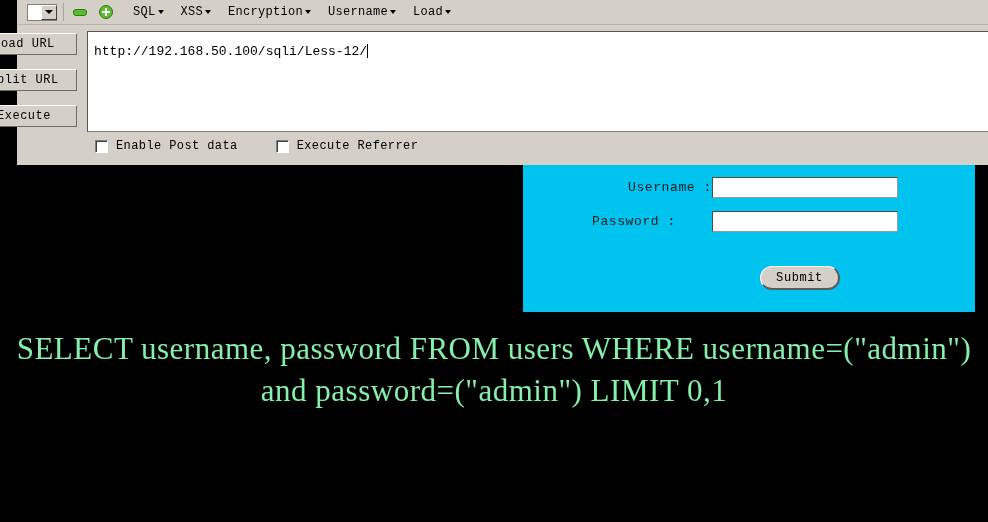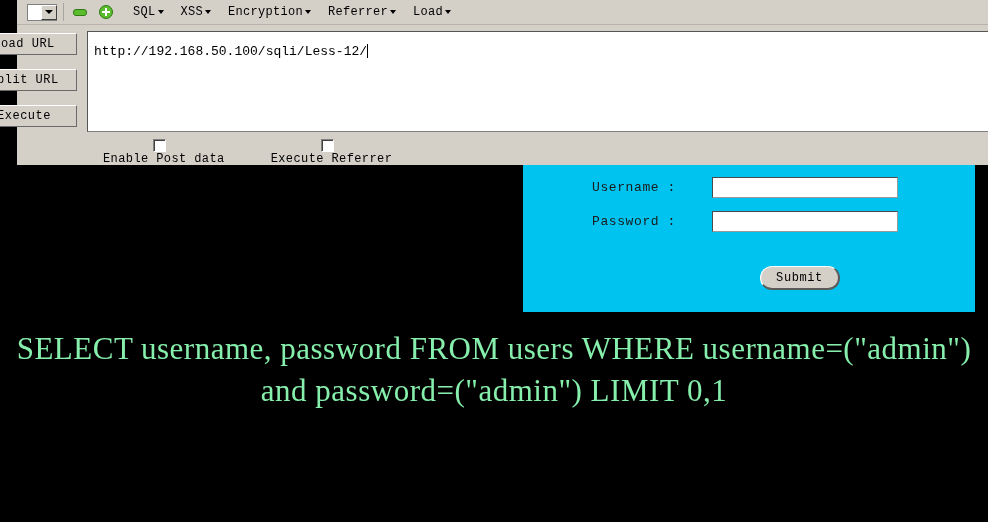--- a/index.html
+++ b/index.html
@@ -169,21 +169,21 @@
     vertical-align: -3px;
   }
 
   
   #check-row {
     position: absolute;
     left: 78px; top: 139px;
     display: flex;
     align-items: center;
   }
-  .chk-wrap { display: flex; align-items: center; margin-right: 38px; flex-direction: column; }
+  .chk-wrap { display: flex; align-items: center; margin-right: 38px; }
   .chk-box {
     width: 13px; height: 13px;
     background: #ffffff;
     border-top: 1px solid #808080;
     border-left: 1px solid #808080;
     border-right: 1px solid #ffffff;
     border-bottom: 1px solid #ffffff;
     box-shadow: inset 1px 1px 0 #404040;
     box-sizing: border-box;
   }
@@ -210,21 +210,21 @@
     position: absolute;
     left: 523px; top: 0px;
     width: 452px; height: 147px;
     background: #00c3f0;
   }
   .frow {
     position: absolute;
     display: flex;
     align-items: center;
   }
-  #row-user { left: 69px; top: 12px; }
+  #row-user { left: 69px; top: 12px; text-align: right; }
   #row-pass { left: 69px; top: 46px; }
   .flabel {
     width: 120px;
     font-size: 13px;
     color: #1a1a1a;
     letter-spacing: 0.6px;
     white-space: nowrap;
   }
   .finput {
     width: 186px;
@@ -290,21 +290,21 @@
     <div class="ico-btn">
       <div class="minus-ico"></div>
     </div>
     <div class="ico-btn">
       <div class="plus-ico"></div>
     </div>
 
     <div class="menu-item"><span>SQL</span><span class="menu-caret"></span></div>
     <div class="menu-item"><span>XSS</span><span class="menu-caret"></span></div>
     <div class="menu-item"><span>Encryption</span><span class="menu-caret"></span></div>
-    <div class="menu-item"><span>Referrer</span><span class="menu-caret"></span></div>
+    <div class="menu-item"><span>Username</span><span class="menu-caret"></span></div>
     <div class="menu-item"><span>Load</span><span class="menu-caret"></span></div>
   </div>
 
   <div class="side-btn" id="btn-load">Load URL</div>
   <div class="side-btn" id="btn-split">Split URL</div>
   <div class="side-btn" id="btn-exec">Execute</div>
 
   <div id="url-area"><span>http://192.168.50.100/sqli/Less-12/</span><span class="caret"></span></div>
 
   <div id="check-row">

